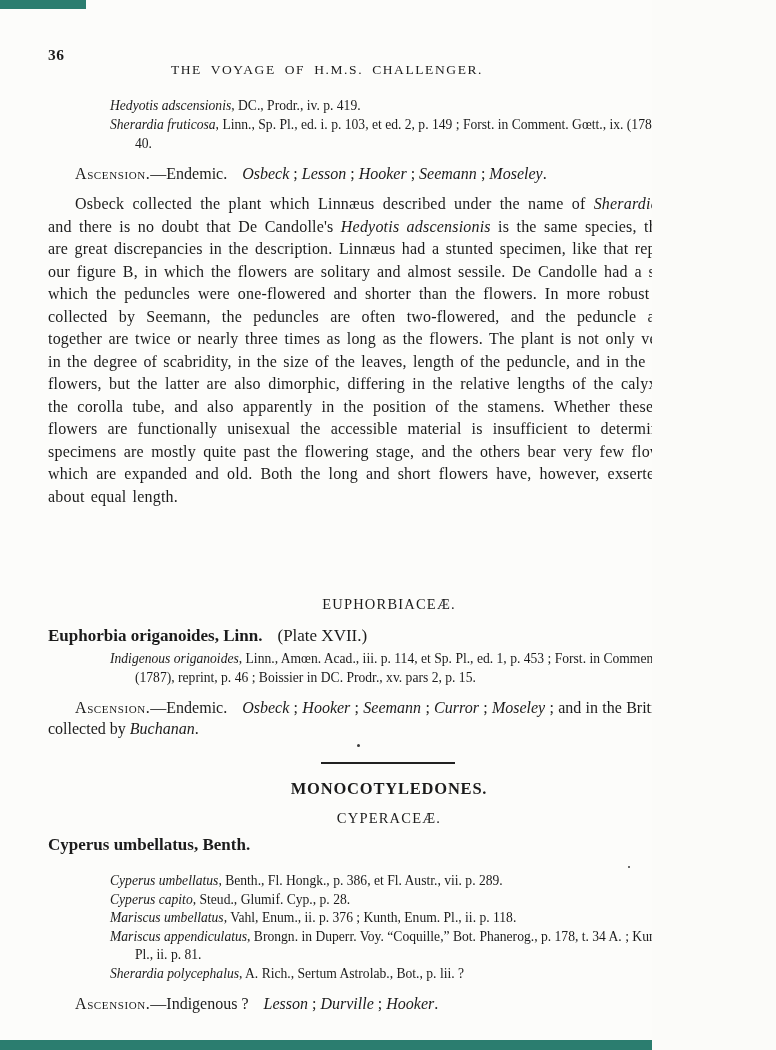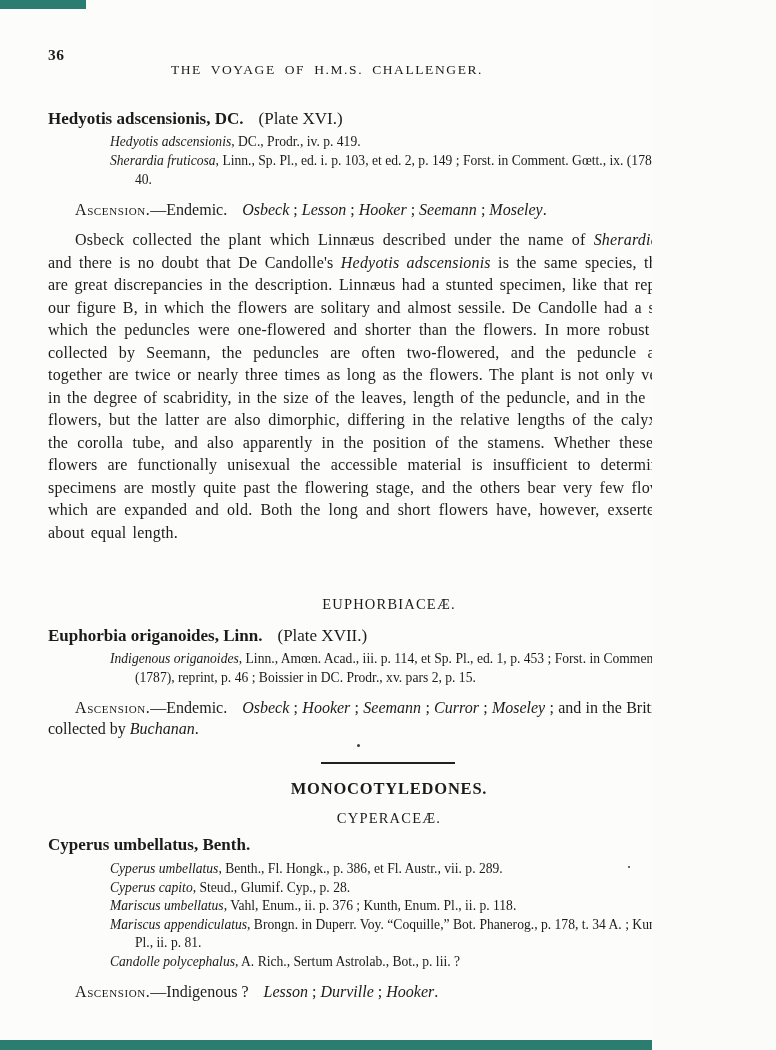--- a/index.html
+++ b/index.html
@@ -27,21 +27,21 @@
 
   .family { margin: 0; font-size: 14.5px; font-weight: 400; text-align: center; letter-spacing: 1.2px; }
   .order  { margin: 0; font-size: 16.5px; font-weight: 700; text-align: center; letter-spacing: 0.8px; }
   .order-family { margin: 11px 0 0; }
 
   .species { margin: 14px 0 0; font-size: 17px; font-weight: 400; line-height: 22px; }
   .sec2 .species { margin-top: 12px; }
   .sec3 .species { margin-top: 7px; }
 
   .cites { margin-top: 2px; }
-  .sec3 .cites { margin-top: 4px; }
+  .sec3 .cites { margin-top: 16px; }
   .cite { margin: 0; font-size: 13.6px; line-height: 19px; padding-left: 87px; text-indent: -25px; }
   .sec3 .cite { line-height: 18.5px; }
 
   .dist { margin: 10px 0 0; font-size: 16px; line-height: 21px; text-indent: 27px; text-align: justify; }
 
   .para {
     margin: 9px 0 0; font-size: 16px; line-height: 22.5px;
     text-align: justify; text-indent: 27px;
     word-spacing: 2px; letter-spacing: 0.2px;
     max-height: 351px; overflow: hidden;
@@ -67,21 +67,20 @@
 
   <div class="bar bar-top" style="background: rgb(43, 125, 111);"></div>
   <div class="bar bar-bottom" style="background: rgb(43, 125, 111);"></div>
 
   <div class="header-row">
     <span class="pagenum">36</span>
     <div class="running">THE VOYAGE OF H.M.S. CHALLENGER.</div>
   </div>
 
   <section class="sec sec1">
-    <h3 class="species"><span class="bd gap">Hedyotis adscensionis, DC.</span><span>(Plate XVI.)</span></h3>
     <div class="cites">
       <p class="cite"><span class="it">Hedyotis adscensionis</span><span>, DC., Prodr., iv. p. 419.</span></p>
       <p class="cite"><span class="it">Sherardia fruticosa</span><span>, Linn., Sp. Pl., ed. i. p. 103, et ed. 2, p. 149 ; Forst. in Comment. Gœtt., ix. (1787) reprint, p. 40.</span></p>
     </div>
     <p class="dist"><span class="sc">Ascension.</span><span class="gap">—Endemic.</span><span class="it">Osbeck</span><span> ; </span><span class="it">Lesson</span><span> ; </span><span class="it">Hooker</span><span> ; </span><span class="it">Seemann</span><span> ; </span><span class="it">Moseley</span><span>.</span></p>
     <p class="para"><span>Osbeck collected the plant which Linnæus described under the name of </span><span class="it">Sherardia fruticosa</span><span>, and there is no doubt that De Candolle's </span><span class="it">Hedyotis adscensionis</span><span> is the same species, though there are great discrepancies in the description. Linnæus had a stunted specimen, like that represented in our figure B, in which the flowers are solitary and almost sessile. De Candolle had a specimen in which the peduncles were one-flowered and shorter than the flowers. In more robust specimens, collected by Seemann, the peduncles are often two-flowered, and the peduncle and pedicel together are twice or nearly three times as long as the flowers. The plant is not only very variable in the degree of scabridity, in the size of the leaves, length of the peduncle, and in the sizes of the flowers, but the latter are also dimorphic, differing in the relative lengths of the calyx lobes and the corolla tube, and also apparently in the position of the stamens. Whether these dimorphic flowers are functionally unisexual the accessible material is insufficient to determine, for the specimens are mostly quite past the flowering stage, and the others bear very few flowers, all of which are expanded and old. Both the long and short flowers have, however, exserted styles of about equal length.</span></p>
   </section>
 
   <section class="sec sec2">
     <h2 class="family">EUPHORBIACEÆ.</h2>
@@ -99,18 +98,18 @@
 
   <section class="sec sec3">
     <h2 class="order">MONOCOTYLEDONES.</h2>
     <h2 class="family order-family">CYPERACEÆ.</h2>
     <h3 class="species"><span class="bd">Cyperus umbellatus, Benth.</span></h3>
     <div class="cites">
       <p class="cite"><span class="it">Cyperus umbellatus</span><span>, Benth., Fl. Hongk., p. 386, et Fl. Austr., vii. p. 289.</span></p>
       <p class="cite"><span class="it">Cyperus capito</span><span>, Steud., Glumif. Cyp., p. 28.</span></p>
       <p class="cite"><span class="it">Mariscus umbellatus</span><span>, Vahl, Enum., ii. p. 376 ; Kunth, Enum. Pl., ii. p. 118.</span></p>
       <p class="cite"><span class="it">Mariscus appendiculatus</span><span>, Brongn. in Duperr. Voy. “Coquille,” Bot. Phanerog., p. 178, t. 34 A. ; Kunth, Enum. Pl., ii. p. 81.</span></p>
-      <p class="cite"><span class="it">Candolle polycephalus</span><span>, A. Rich., Sertum Astrolab., Bot., p. lii. ?</span></p>
+      <p class="cite"><span class="it">Sherardia polycephalus</span><span>, A. Rich., Sertum Astrolab., Bot., p. lii. ?</span></p>
     </div>
     <p class="dist"><span class="sc">Ascension.</span><span class="gap">—Indigenous ?</span><span class="it">Lesson</span><span> ; </span><span class="it">Durville</span><span> ; </span><span class="it">Hooker</span><span>.</span></p>
   </section>
 
 </div>
 
 </body></html>

